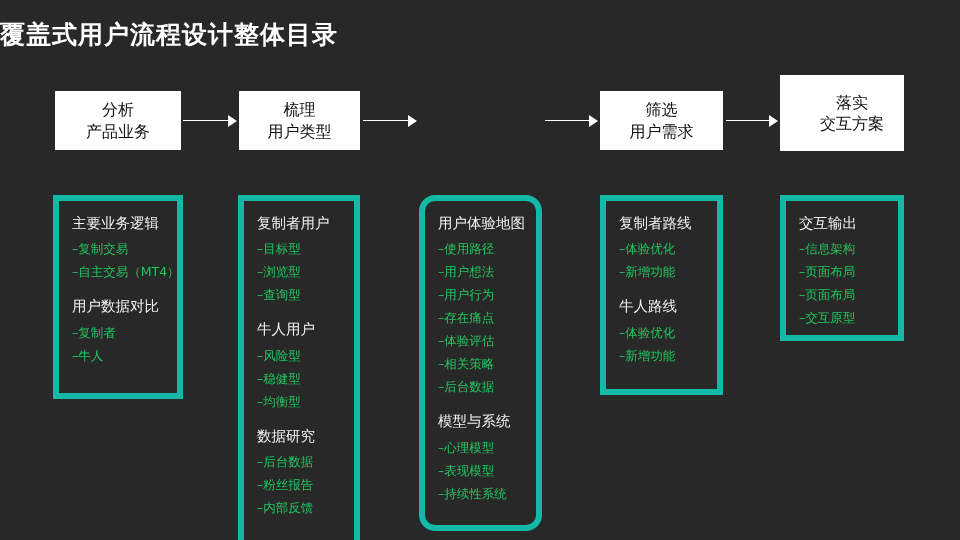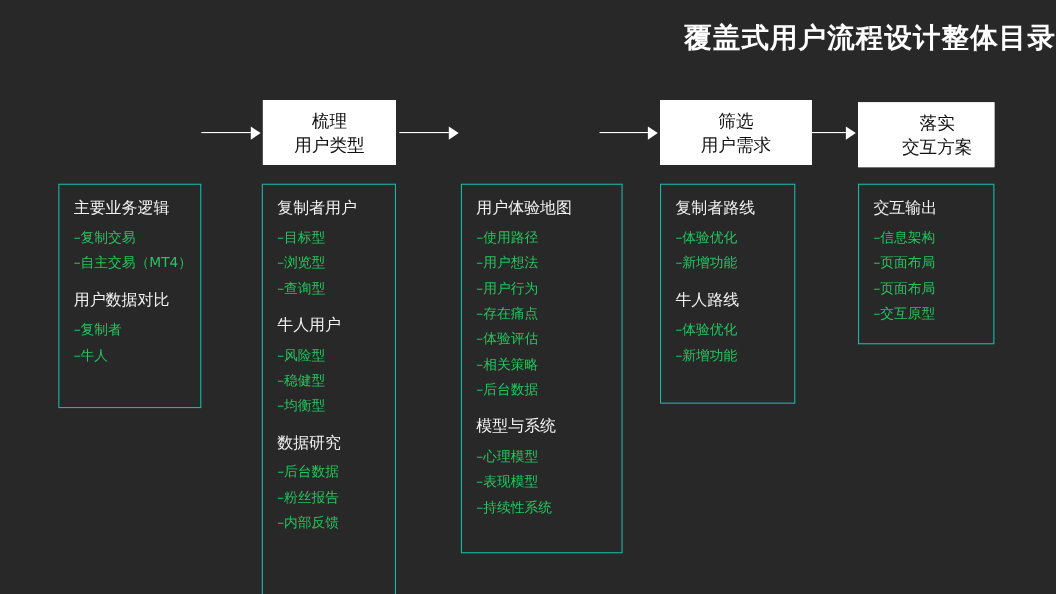--- a/index.html
+++ b/index.html
@@ -20,21 +20,21 @@
     width: 960px;
     height: 540px;
   }
 
   
   .page-title {
     position: absolute;
     left: 0;
     top: 18px;
     width: 960px;
-    text-align: right;
+    text-align: left;
     font-size: 25px;
     font-weight: bold;
     letter-spacing: 1px;
     color: #ffffff;
     white-space: nowrap;
   }
 
   
   .stage-head {
     position: absolute;
@@ -72,24 +72,25 @@
     width: 0;
     height: 0;
     border-top: 6px solid transparent;
     border-bottom: 6px solid transparent;
     border-left: 9px solid #ffffff;
   }
 
   
   .panel {
     position: absolute;
-    border: 1px solid #14b8a6;
+    border: 6px solid #14b8a6;
     background: transparent;
     box-sizing: border-box;
     padding: 14px 13px 12px 13px;
+    margin-top: 28px;
   }
   .group { margin-bottom: 0; }
   .group + .group { margin-top: 19px; }
   .group-title {
     font-size: 14.5px;
     color: #f2f2f2;
     margin: 0 0 9px 0;
     white-space: nowrap;
     line-height: 1.2;
   }
@@ -102,33 +103,37 @@
   }
   .item:last-child { margin-bottom: 0; }
 </style>
 </head>
 <body>
 
 <div id="stage">
 
   <div class="page-title">覆盖式用户流程设计整体目录</div>
 
+  <div class="stage-head" style="left:55px; top:91px; width:126px; height:59px;">
+    <span class="ln">分析</span>
+    <span class="ln">产品业务</span>
+  </div>
 
   <div class="stage-head" style="left:239px; top:91px; width:121px; height:59px;">
     <span class="ln">梳理</span>
     <span class="ln">用户类型</span>
   </div>
 
 
-  <div class="stage-head" style="left:600px; top:91px; width:138px; height:59px;">
+  <div class="stage-head" style="left:600px; top:91px; width:123px; height:59px;">
     <span class="ln">筛选</span>
     <span class="ln">用户需求</span>
   </div>
 
-  <div class="stage-head" style="left:780px; top:93px; width:124px; height:59px;padding-left:20px;">
+  <div class="stage-head" style="left:780px; top:75px; width:124px; height:76px;padding-left:20px;">
     <span class="ln">落实</span>
     <span class="ln">交互方案</span>
   </div>
 
   <div class="arrow" style="left:183px; top:115px; width:54px;">
     <div class="shaft" style="width:45px;"></div>
     <div class="headmark" style="left:45px;"></div>
   </div>
   <div class="arrow" style="left:363px; top:115px; width:54px;">
     <div class="shaft" style="width:45px;"></div>
@@ -170,21 +175,21 @@
       <div class="item">–均衡型</div>
     </div>
     <div class="group">
       <div class="group-title">数据研究</div>
       <div class="item">–后台数据</div>
       <div class="item">–粉丝报告</div>
       <div class="item">–内部反馈</div>
     </div>
   </div>
 
-  <div class="panel" style="left:419px; top:167px; width:147px; height:336px;">
+  <div class="panel" style="left:419px; top:167px; width:123px; height:336px;border-radius:16px;">
     <div class="group">
       <div class="group-title">用户体验地图</div>
       <div class="item">–使用路径</div>
       <div class="item">–用户想法</div>
       <div class="item">–用户行为</div>
       <div class="item">–存在痛点</div>
       <div class="item">–体验评估</div>
       <div class="item">–相关策略</div>
       <div class="item">–后台数据</div>
     </div>

